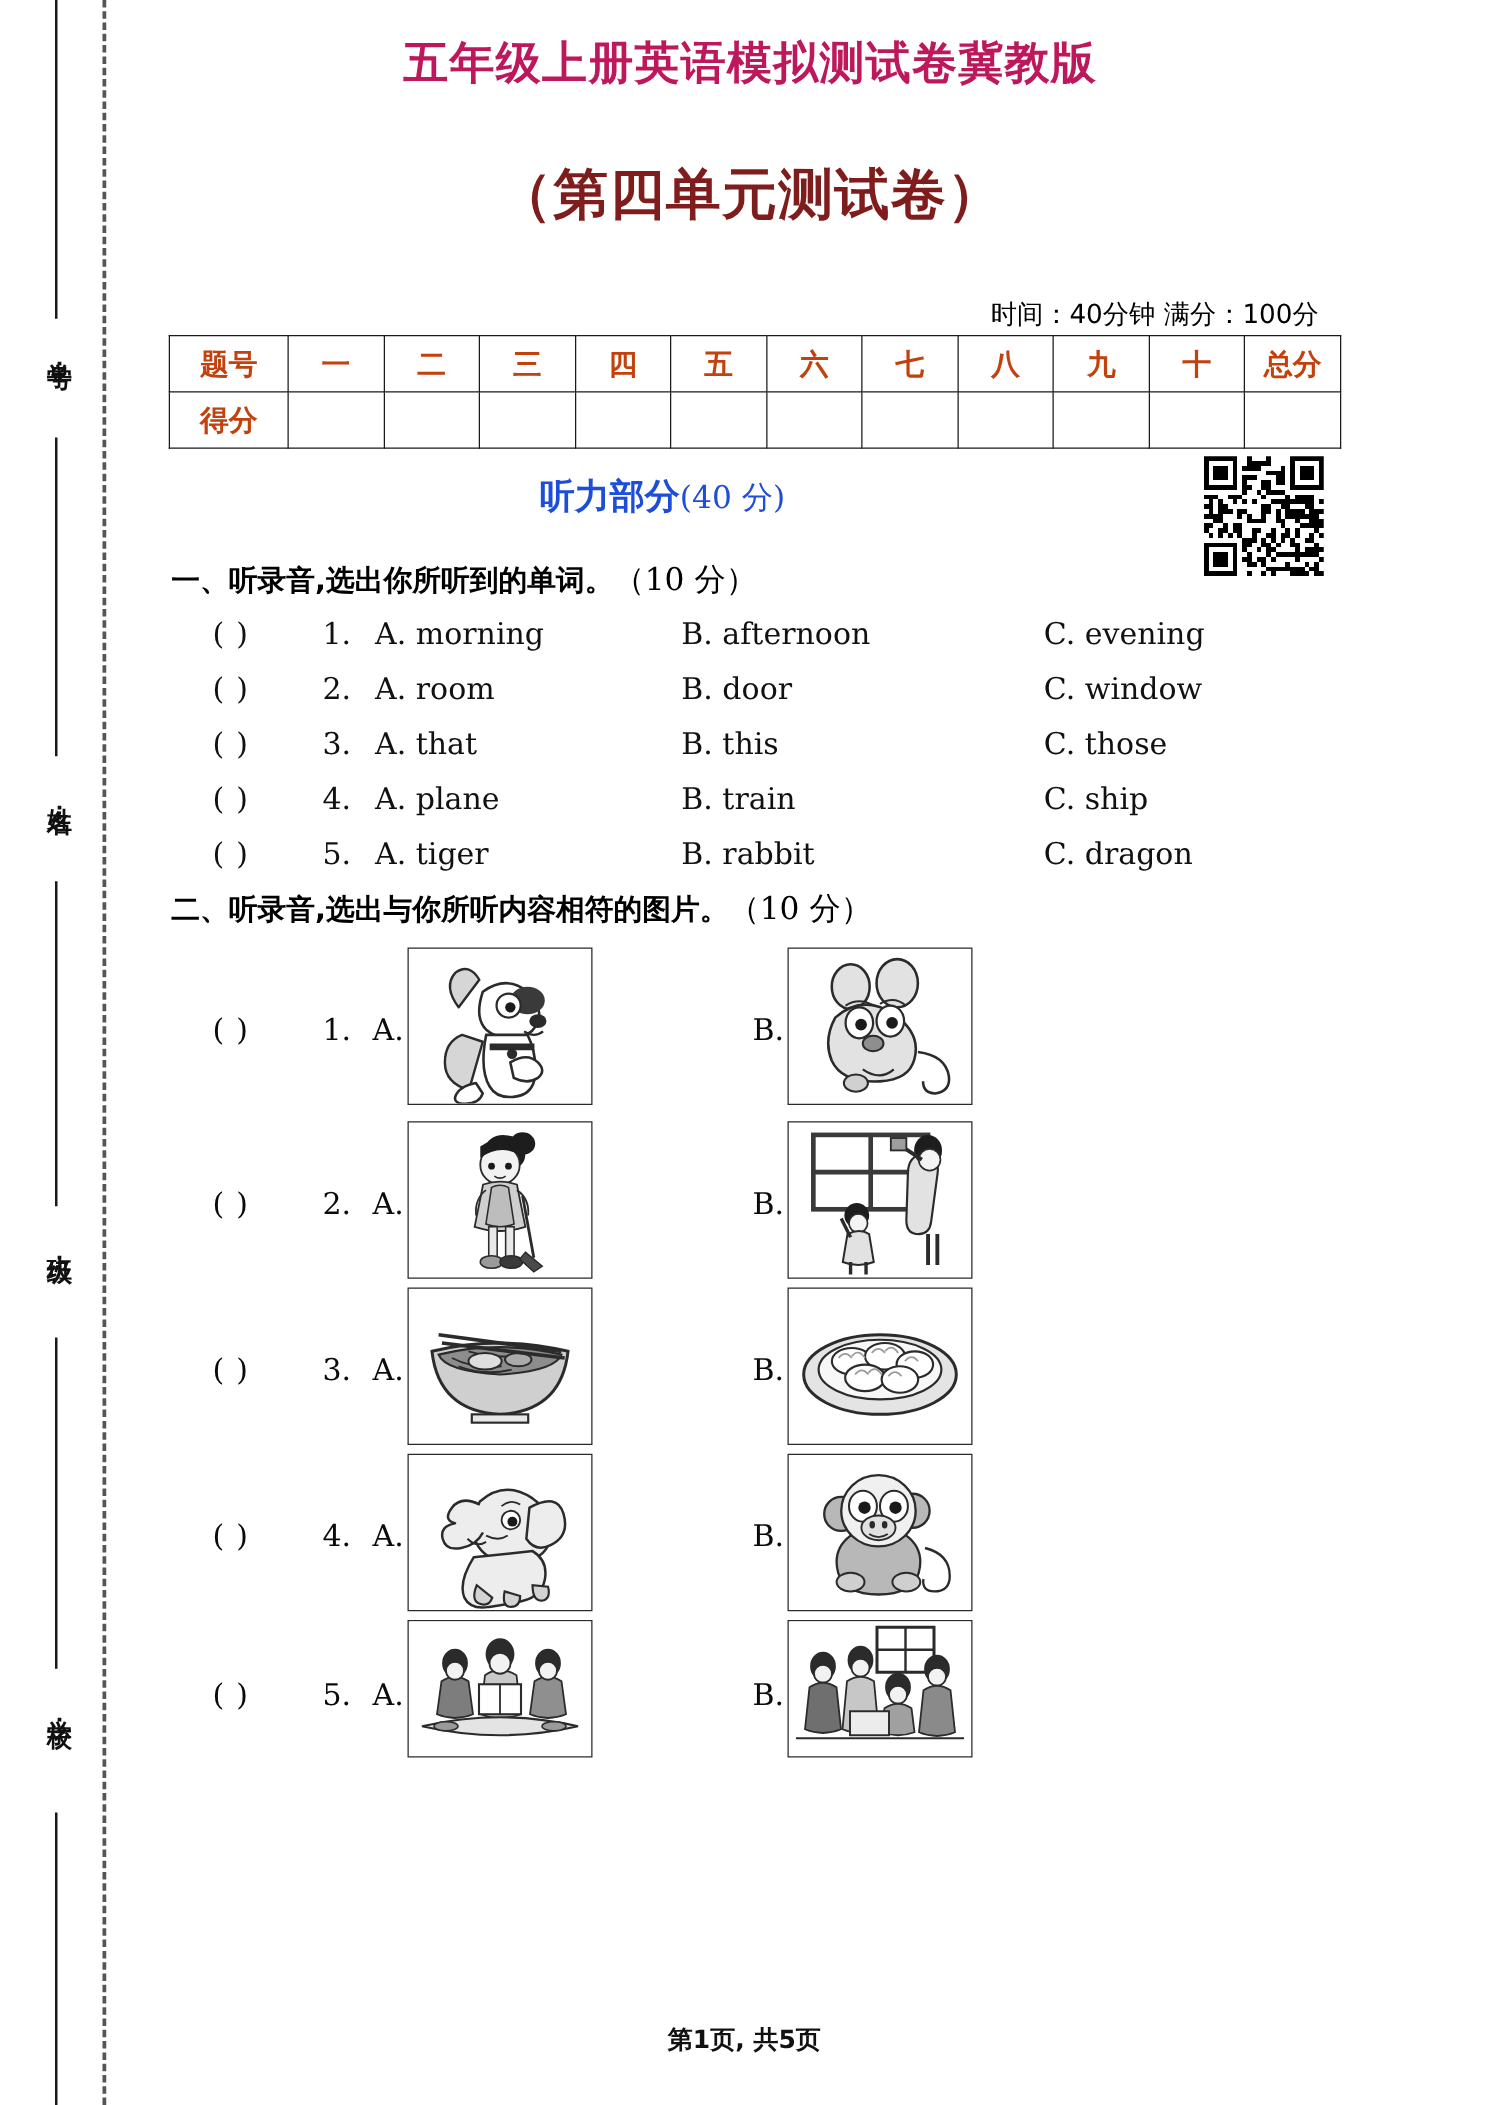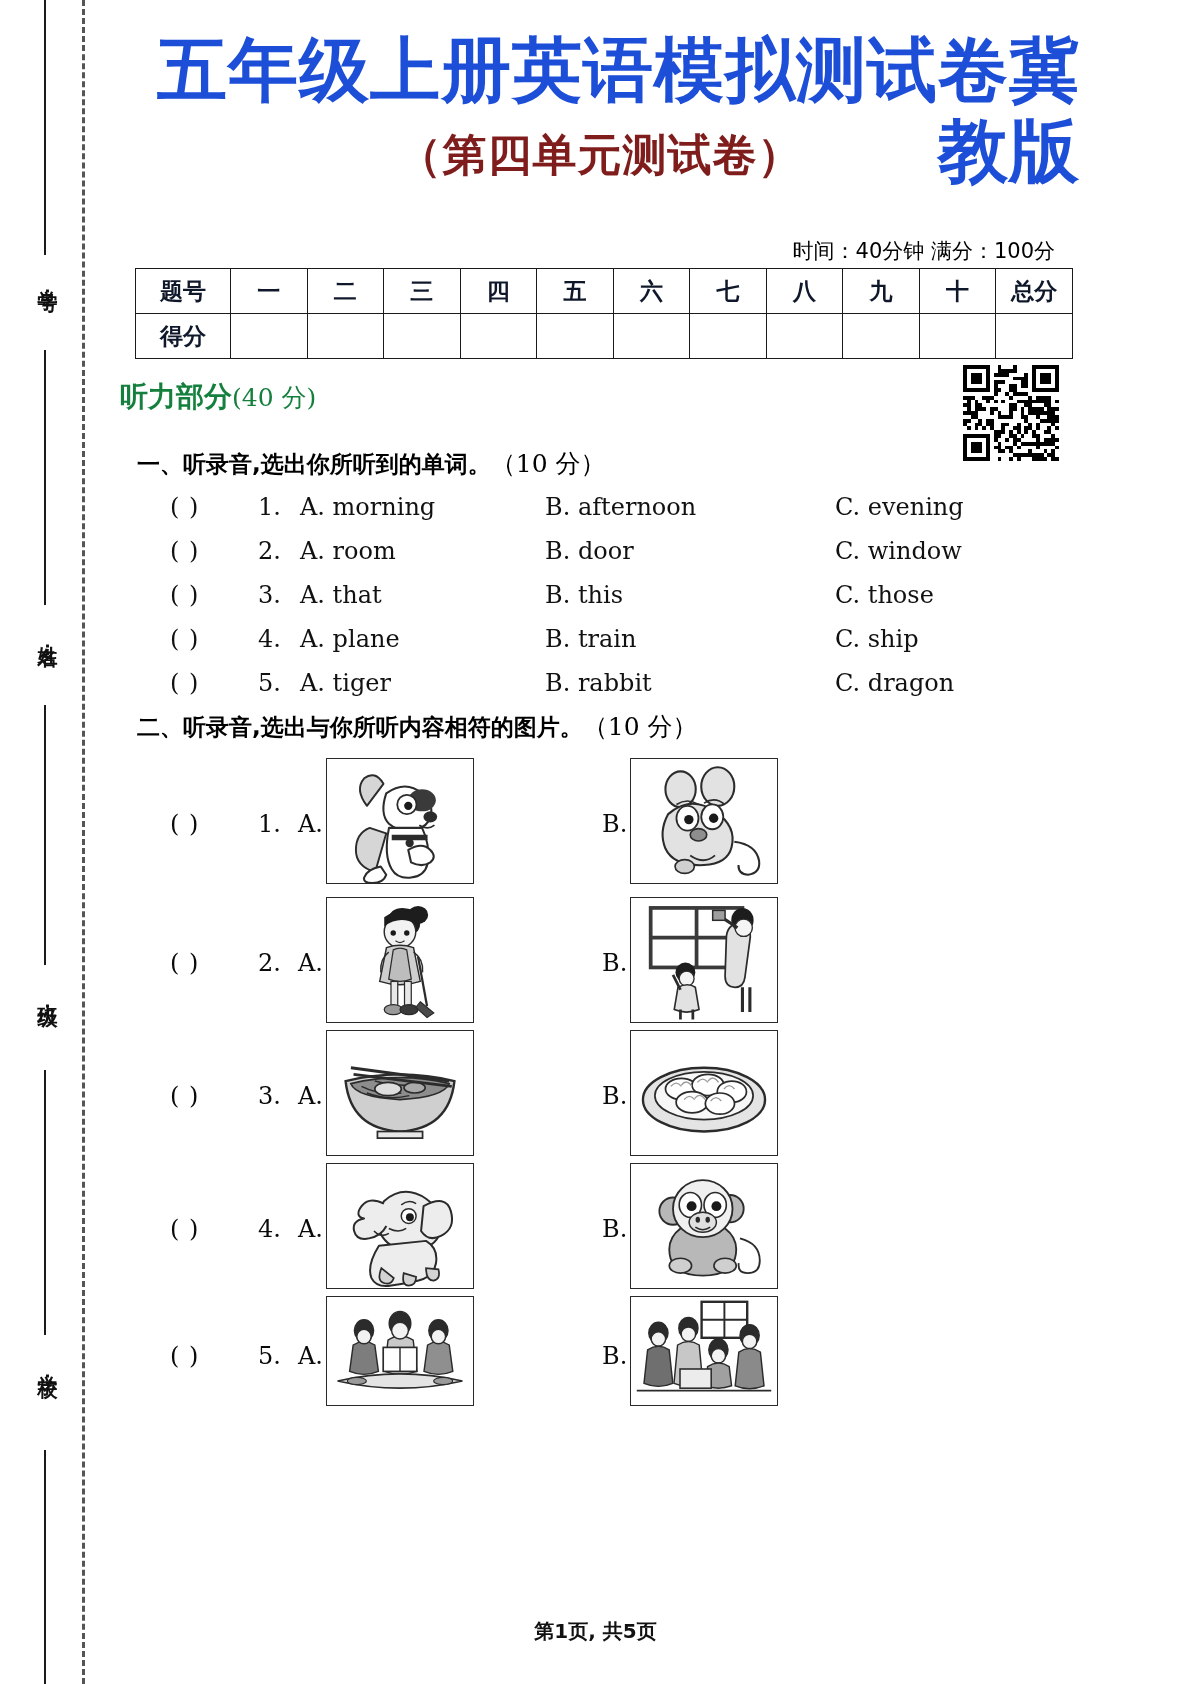--- a/index.html
+++ b/index.html
@@ -54,27 +54,27 @@
     width: 0;
     border-left: 2px solid #1a1a1a;
   }
 
   
   .title-main {
     position: absolute;
     left: 120px;
     top: 30px;
     width: 960px;
-    text-align: right;
+    text-align: center;
     font-family: "DejaVu Sans", sans-serif;
     font-weight: bold;
-    font-size: 70px;
+    font-size: 36px;
     letter-spacing: 1px;
     line-height: 1.15;
-    color: #1d4ed8;
+    color: #be185d;
   }
   .title-sub {
     position: absolute;
     left: 120px;
     top: 126px;
     width: 960px;
     text-align: center;
     font-family: "DejaVu Sans", sans-serif;
     font-weight: bold;
     font-size: 44px;
@@ -103,45 +103,45 @@
     table-layout: fixed;
   }
   .score-table td {
     border: 1px solid #1a1a1a;
     height: 42px;
     text-align: center;
     vertical-align: middle;
     font-family: "DejaVu Serif", serif;
     font-size: 23px;
     font-weight: bold;
-    color: #0f172a;
+    color: #c2410c;
   }
   .score-table td.lead { width: 92px; }
 
   
   .qr-wrap {
     position: absolute;
     left: 963px;
     top: 365px;
     width: 96px;
     height: 96px;
   }
   .qr-wrap canvas, .qr-wrap svg { display: block; }
 
   
   .listening-banner {
     position: absolute;
     left: 120px;
     top: 378px;
     width: 820px;
-    text-align: left;
+    text-align: center;
     font-family: "DejaVu Sans", sans-serif;
     font-weight: bold;
     font-size: 28px;
-    color: #15803d;
+    color: #1d4ed8;
   }
   .listening-banner .pts {
     font-weight: normal;
     font-family: "DejaVu Serif", serif;
     font-size: 25px;
   }
 
   
   .q-header {
     position: absolute;

